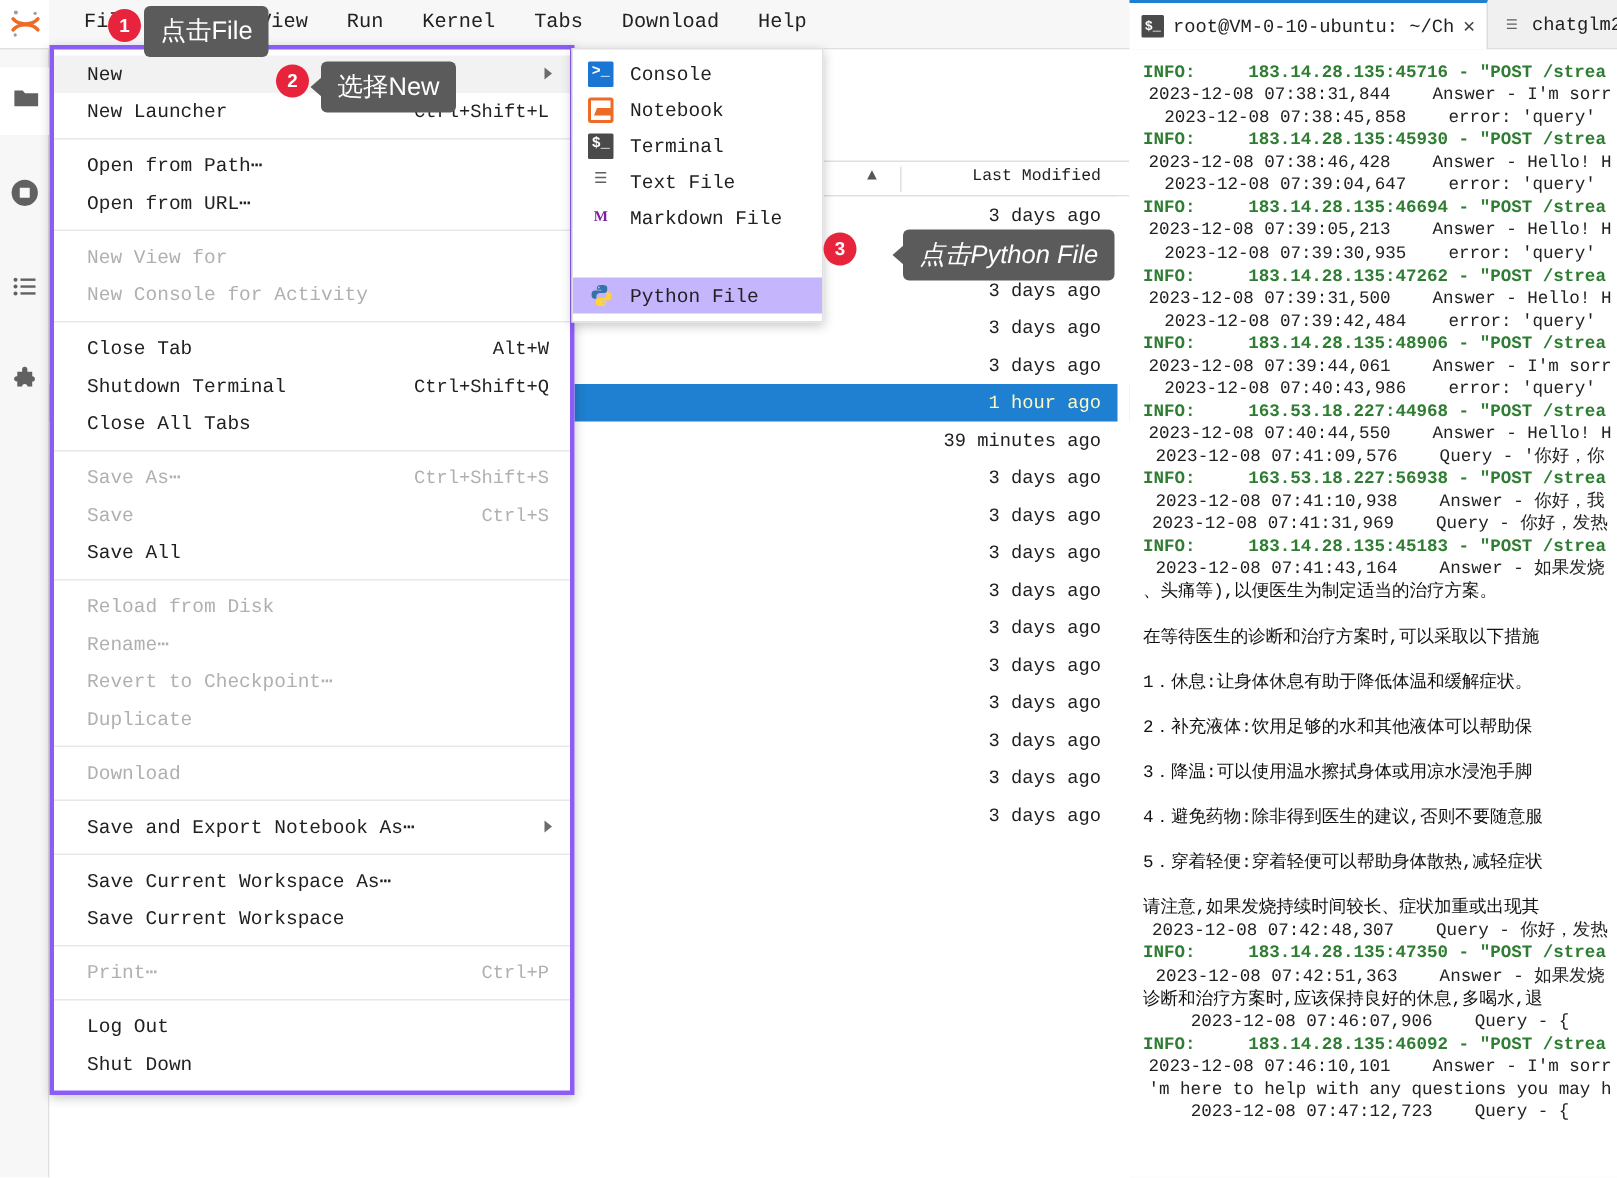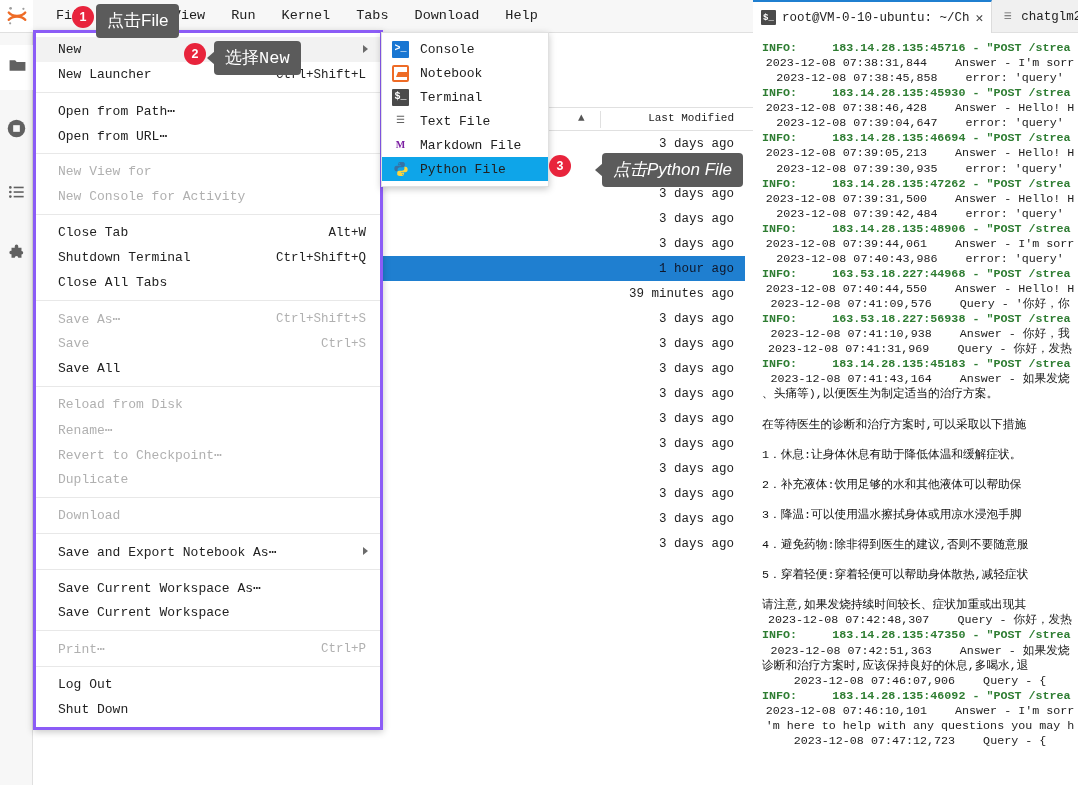--- a/index.html
+++ b/index.html
@@ -58,21 +58,21 @@
   .fb-header .lastmod {
     position: absolute; right: 19px; top: 4px;
     font-family: "Liberation Mono", monospace; font-size: 11px;
   }
   .fb-rows { position: absolute; left: 0; top: 98px; width: 720px; }
   .fb-row {
     height: 25px; display: flex; align-items: center; justify-content: flex-end;
     padding-right: 19px; font-family: "Liberation Mono", monospace;
     font-size: 12.5px; color: #212121; cursor: default;
   }
-  .fb-row.selected { background: #1f7fd0; color: #0f172a; }
+  .fb-row.selected { background: #1f7fd0; color: #fef9c3; }
   .fb-scroll {
     position: absolute; right: 0; top: 98px; width: 8px; height: 654px;
     background: #ffffff;
   }
 
   
   .filemenu {
     position: absolute; left: 33px; top: 30px; width: 350px;
     background: #ffffff; border: 3px solid #8b5cf6;
     box-shadow: 0 2px 7px rgba(0,0,0,0.22);
@@ -102,21 +102,21 @@
     position: absolute; left: 381px; top: 32px; width: 168px;
     background: #ffffff; border: 1px solid #e0e0e0;
     box-shadow: 0 2px 7px rgba(0,0,0,0.22);
     padding: 4px 0 5px 0; z-index: 45;
   }
   .smi {
     height: 24px; display: flex; align-items: center; padding-left: 10px;
     font-family: "Liberation Mono", monospace; font-size: 13px; color: #212121;
     cursor: pointer;
   }
-  .smi.hl { background: #0ea5e9; }
+  .smi.hl { background: #c4b5fd; margin-top: 28px; }
   .smi .ico {
     width: 17px; height: 17px; margin-right: 11px; flex: 0 0 17px;
     display: flex; align-items: center; justify-content: center;
     font-size: 10px; line-height: 1;
   }
   .ico-console {
     background: #1976d2; color: #fff; font-family: "Liberation Mono", monospace;
     font-weight: bold; font-size: 9px; border-radius: 1px;
   }
   .ico-notebook {
@@ -446,18 +446,18 @@
         <span>chatglm2-6b-</span>
       </div>
     </div>
     <div class="terminal" id="terminal"><div class="t-info">INFO:     183.14.28.135:45716 - "POST /strea</div><div class="t-plain">2023-12-08 07:38:31,844    Answer - I'm sorr</div><div class="t-plain">2023-12-08 07:38:45,858    error: 'query'</div><div class="t-info">INFO:     183.14.28.135:45930 - "POST /strea</div><div class="t-plain">2023-12-08 07:38:46,428    Answer - Hello! H</div><div class="t-plain">2023-12-08 07:39:04,647    error: 'query'</div><div class="t-info">INFO:     183.14.28.135:46694 - "POST /strea</div><div class="t-plain">2023-12-08 07:39:05,213    Answer - Hello! H</div><div class="t-plain">2023-12-08 07:39:30,935    error: 'query'</div><div class="t-info">INFO:     183.14.28.135:47262 - "POST /strea</div><div class="t-plain">2023-12-08 07:39:31,500    Answer - Hello! H</div><div class="t-plain">2023-12-08 07:39:42,484    error: 'query'</div><div class="t-info">INFO:     183.14.28.135:48906 - "POST /strea</div><div class="t-plain">2023-12-08 07:39:44,061    Answer - I'm sorr</div><div class="t-plain">2023-12-08 07:40:43,986    error: 'query'</div><div class="t-info">INFO:     163.53.18.227:44968 - "POST /strea</div><div class="t-plain">2023-12-08 07:40:44,550    Answer - Hello! H</div><div class="t-plain">2023-12-08 07:41:09,576    Query - '你好，你</div><div class="t-info">INFO:     163.53.18.227:56938 - "POST /strea</div><div class="t-plain">2023-12-08 07:41:10,938    Answer - 你好，我</div><div class="t-plain">2023-12-08 07:41:31,969    Query - 你好，发热</div><div class="t-info">INFO:     183.14.28.135:45183 - "POST /strea</div><div class="t-plain">2023-12-08 07:41:43,164    Answer - 如果发烧</div><div class="t-cn">、头痛等),以便医生为制定适当的治疗方案。</div><div class="t-plain">&nbsp;</div><div class="t-cn">在等待医生的诊断和治疗方案时,可以采取以下措施</div><div class="t-plain">&nbsp;</div><div class="t-cn">1．休息:让身体休息有助于降低体温和缓解症状。</div><div class="t-plain">&nbsp;</div><div class="t-cn">2．补充液体:饮用足够的水和其他液体可以帮助保</div><div class="t-plain">&nbsp;</div><div class="t-cn">3．降温:可以使用温水擦拭身体或用凉水浸泡手脚</div><div class="t-plain">&nbsp;</div><div class="t-cn">4．避免药物:除非得到医生的建议,否则不要随意服</div><div class="t-plain">&nbsp;</div><div class="t-cn">5．穿着轻便:穿着轻便可以帮助身体散热,减轻症状</div><div class="t-plain">&nbsp;</div><div class="t-cn">请注意,如果发烧持续时间较长、症状加重或出现其</div><div class="t-plain">2023-12-08 07:42:48,307    Query - 你好，发热</div><div class="t-info">INFO:     183.14.28.135:47350 - "POST /strea</div><div class="t-plain">2023-12-08 07:42:51,363    Answer - 如果发烧</div><div class="t-cn">诊断和治疗方案时,应该保持良好的休息,多喝水,退</div><div class="t-plain">2023-12-08 07:46:07,906    Query - {</div><div class="t-info">INFO:     183.14.28.135:46092 - "POST /strea</div><div class="t-plain">2023-12-08 07:46:10,101    Answer - I'm sorr</div><div class="t-plain">'m here to help with any questions you may h</div><div class="t-plain">2023-12-08 07:47:12,723    Query - {</div></div>
   </div>
 
   <div class="badge" style="left:72px; top:6px;">1</div>
   <div class="callout" style="left:96px; top:4px;">点击File</div>
 
   <div class="badge" style="left:184px; top:43px;">2</div>
-  <div class="callout pointed" style="left:214px; top:41px;font-family:Liberation Mono, monospace;">选择New</div>
+  <div class="callout pointed" style="left:214px; top:41px;">选择New</div>
 
   <div class="badge" style="left:549px; top:155px;">3</div>
   <div class="callout pointed" style="left:602px; top:153px;font-style:italic;">点击Python File</div>
 
 </div>
 
 </body></html>

